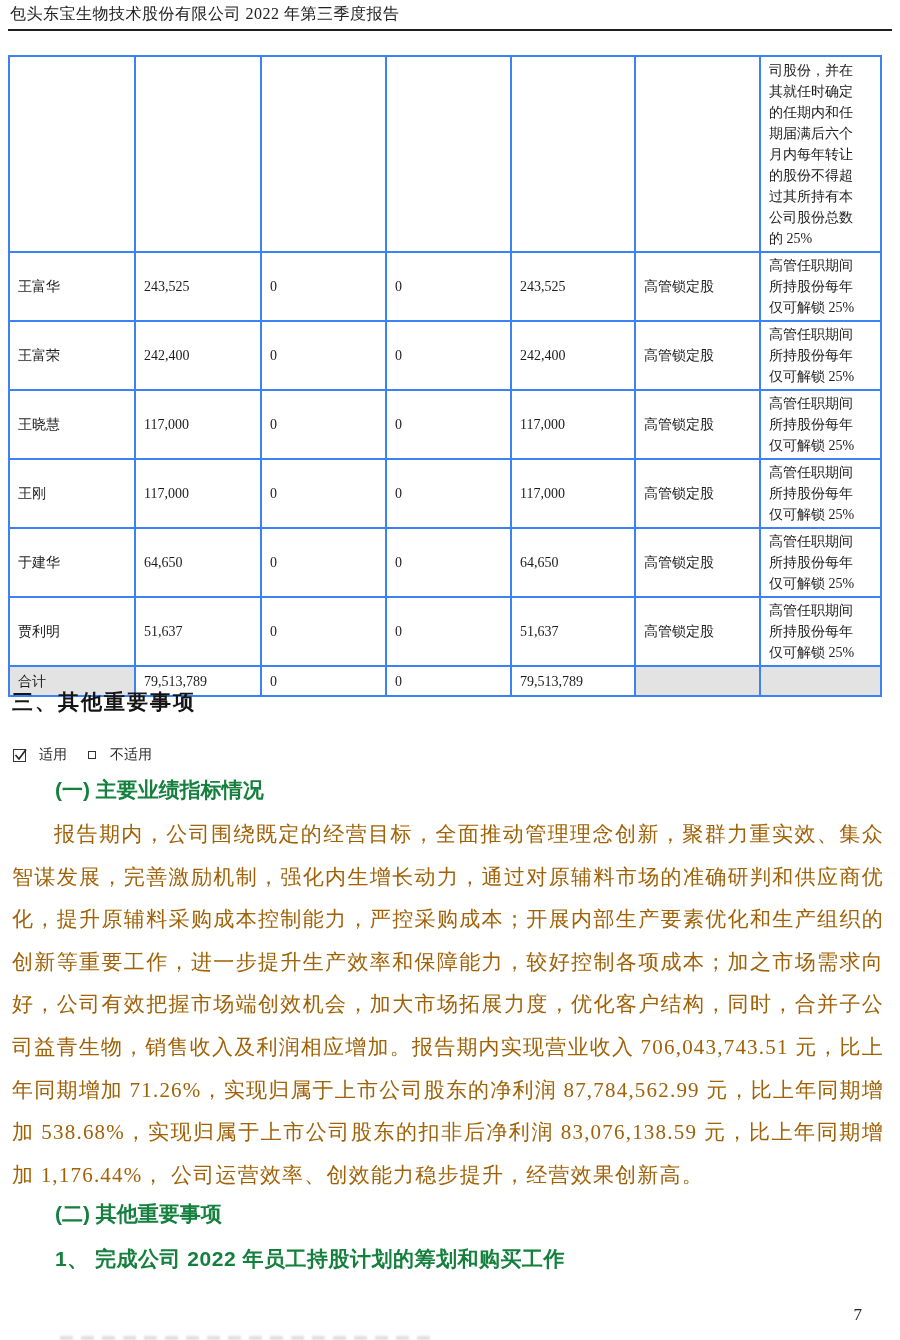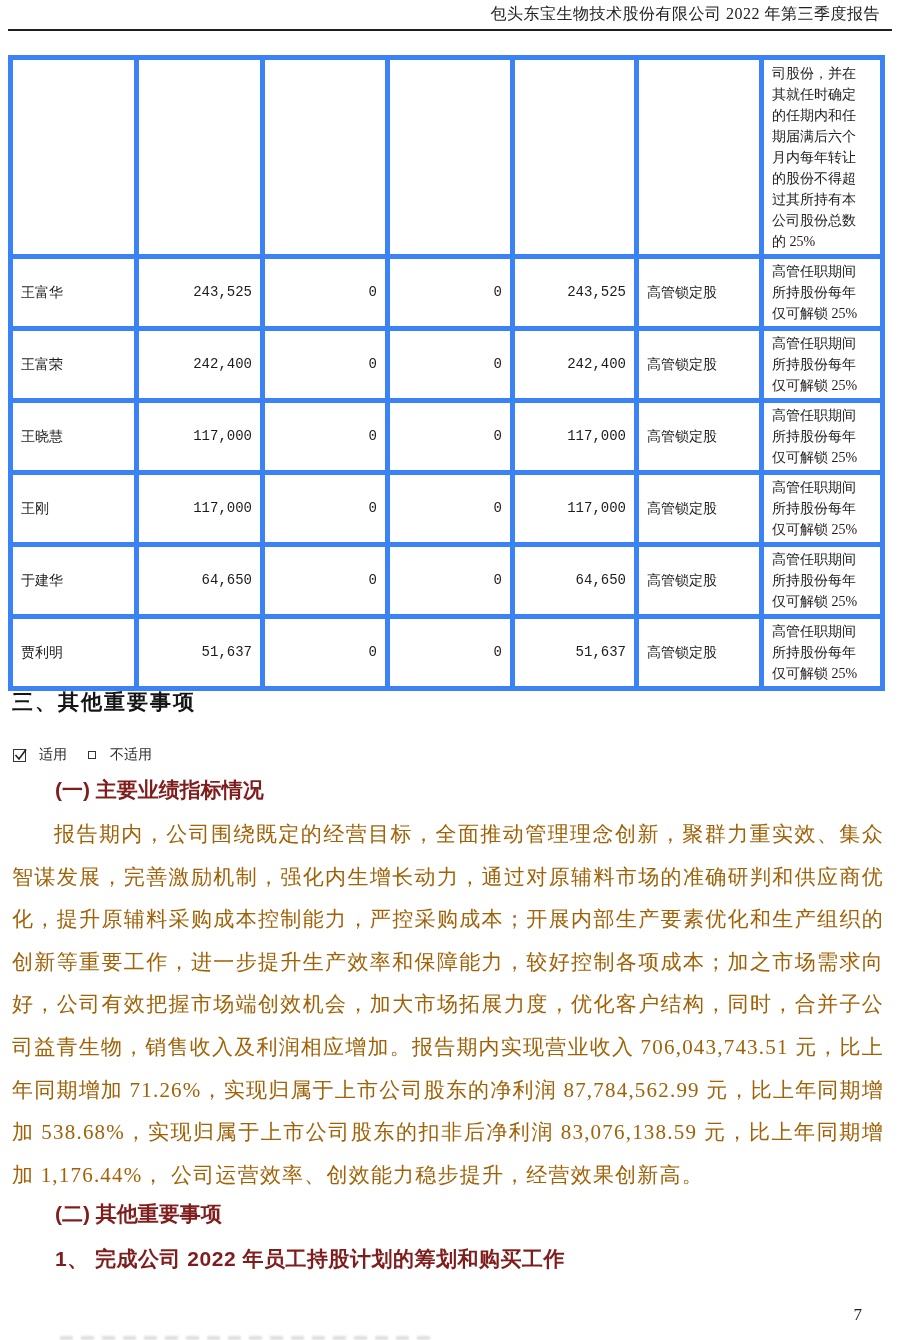--- a/index.html
+++ b/index.html
@@ -6,51 +6,51 @@
   html, body { width: 900px; height: 1340px; background: #ffffff; }
   body {
     position: relative;
     font-family: "Liberation Serif", "DejaVu Serif", serif;
     color: #1a1a1a;
     overflow: hidden;
   }
   .page-header {
     position: absolute;
     top: 4px; left: 10px; right: 20px;
-    text-align: right;
+    text-align: left;
     font-size: 16px;
     letter-spacing: 0.5px;
     color: #222;
   }
   .header-rule {
     position: absolute;
     top: 29px; left: 8px; right: 8px;
     height: 2px;
     background: #1f1f1f;
   }
   table.lockup {
     position: absolute;
     top: 55px; left: 8px;
     width: 872px;
     border-collapse: collapse;
     table-layout: fixed;
     font-size: 14px;
     color: #1c1c1c;
   }
   table.lockup td {
-    border: 5px solid #3b82f6;
+    border: 2px solid #3b82f6;
     vertical-align: middle;
     padding: 2px 8px;
     line-height: 21px;
   }
   tr.r-cont  { height: 193px; }
   tr.r-data  { height: 64px; }
   tr.r-total { height: 30px; }
   td.c-name { text-align: left; padding-left: 11px; margin-top: 16px; }
-  td.c-num  { text-align: right; padding-right: 14px; font-family: Liberation Mono, monospace; }
+  td.c-num  { text-align: left; padding-right: 14px; }
   td.c-type { text-align: left; padding-left: 10px; }
   td.c-remark {
     white-space: pre-line;
     text-align: left;
     padding: 1px 4px 1px 13px;
     line-height: 21.3px;
   }
   tr.r-cont td.c-remark { vertical-align: top; padding-top: 3px; }
   td.shade { background: #e3e3e3; }
   .sec-heading {
@@ -78,21 +78,21 @@
   }
   .cbx.checked { width: 13px; height: 13px; margin-right: 2px; }
   .cbx.checked svg { position: absolute; left: -1px; top: -3px; }
   .cbx.empty { width: 8px; height: 8px; margin: 0 3px 0 10px; border-width: 1px; }
   .sub-heading {
     position: absolute;
     left: 55px;
     font-family: "Liberation Sans", "DejaVu Sans", sans-serif;
     font-weight: bold;
     font-size: 21px;
-    color: #7f1d1d;
+    color: #15803d;
   }
   #sub1-title { top: 776px; }
   #sub2-title { top: 1200px; }
   #item1-title { top: 1245px; letter-spacing: 0.5px; }
   .body-paragraph {
     position: absolute;
     top: 813px; left: 12px;
     width: 872px;
     font-size: 21px;
     line-height: 42.6px;
@@ -216,20 +216,29 @@
       <td class="c-num">51,637</td>
       <td class="c-num">0</td>
       <td class="c-num">0</td>
       <td class="c-num">51,637</td>
       <td class="c-type">高管锁定股</td>
       <td class="c-remark">高管任职期间
 所持股份每年
 仅可解锁 25%</td>
     </tr>
 
+    <tr class="r-total">
+      <td class="c-name shade">合计</td>
+      <td class="c-num">79,513,789</td>
+      <td class="c-num">0</td>
+      <td class="c-num">0</td>
+      <td class="c-num">79,513,789</td>
+      <td class="c-type shade"></td>
+      <td class="c-remark shade"></td>
+    </tr>
   </tbody>
 </table>
 
 <div class="sec-heading" id="sec3-title">三、其他重要事项</div>
 
 <div class="applicable-line">
   <span class="cbx checked">
     <svg width="16" height="16" viewBox="0 0 16 16">
         <path d="M2.5 8 L6 12 L13 2.5" stroke="#222" stroke-width="1.6" fill="none"></path>
       </svg>

